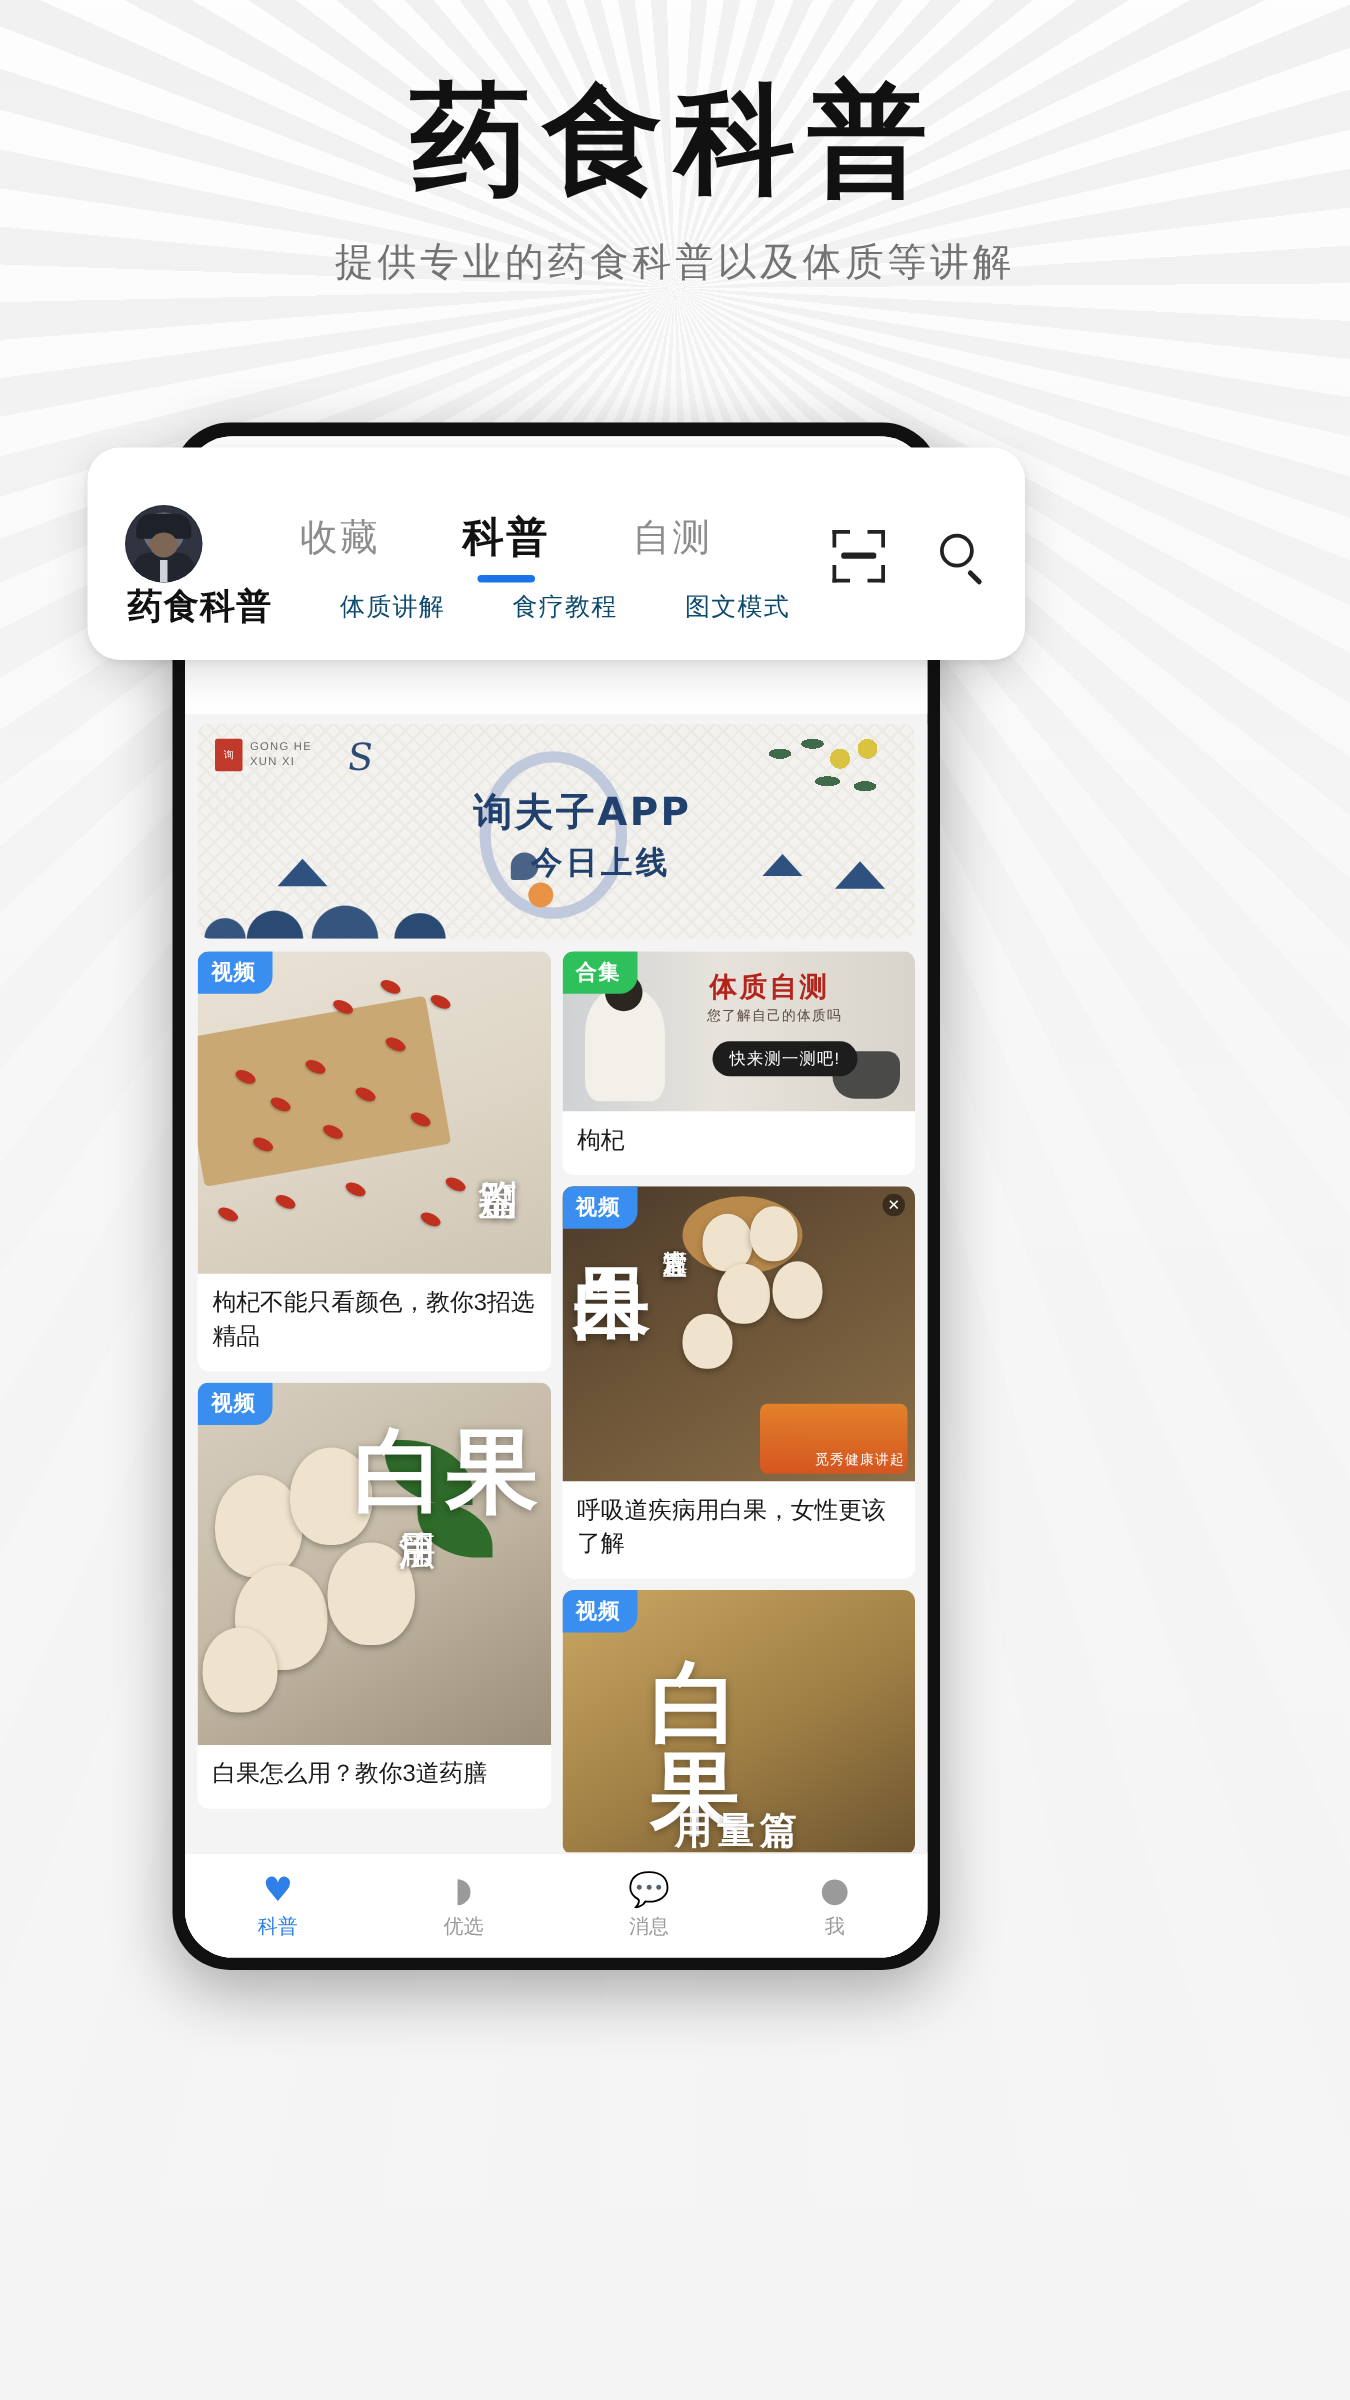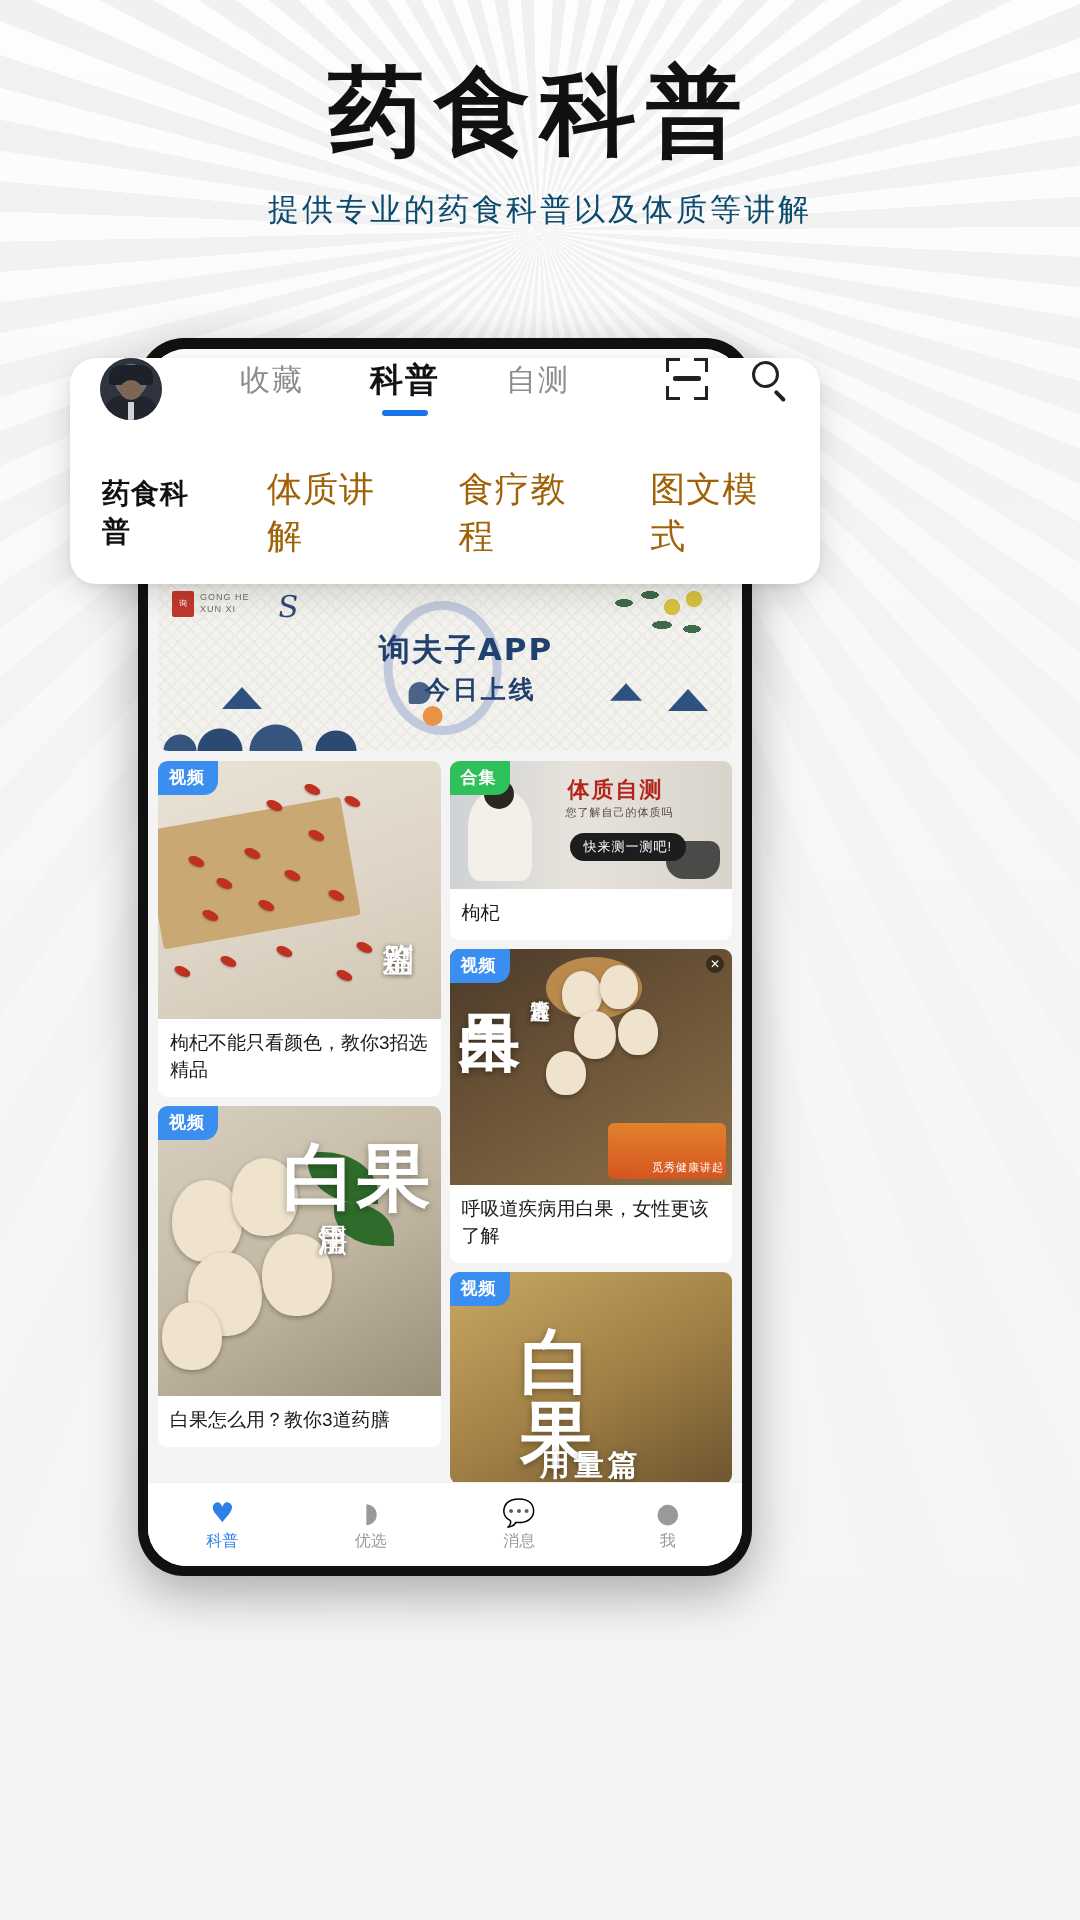--- a/index.html
+++ b/index.html
@@ -26,21 +26,21 @@
   }
 
   
   .headline-wrap{ position:absolute; top:62px; left:0; right:0; text-align:center; z-index:5; }
   .headline{
     font-size:96px; font-weight:bold; color:#111;
     letter-spacing:10px; line-height:1.05;
     font-family:"DejaVu Sans","Liberation Sans",sans-serif;
   }
   .subhead{
-    margin-top:26px; font-size:31px; color:#0c4a6e; letter-spacing:3px;
+    margin-top:26px; font-size:31px; color:#737373; letter-spacing:3px;
     font-family:"DejaVu Sans","Liberation Sans",sans-serif;
   }
 
   
   #phone{
     position:absolute; left:138px; top:338px;
     width:614px; height:1238px;
     background:#111; border-radius:46px;
     padding:11px 10px 10px 10px;
     box-shadow:0 18px 50px rgba(0,0,0,.30);
@@ -178,21 +178,21 @@
   .tab .ic{ display:block; height:32px; line-height:32px; font-size:27px; margin-bottom:2px; }
   .tab.active{ color:#2f7fe8; }
 
   
   #float-nav{
     position:absolute; left:70px; top:358px; width:750px;
     background:#fff; border-radius:26px;
     box-shadow:0 10px 34px rgba(0,0,0,.13), 0 2px 6px rgba(0,0,0,.07);
     z-index:9; padding:0 0 6px 0;
   }
-  #nav-row1{ display:flex; align-items:flex-start; height:108px; padding:0 30px; }
+  #nav-row1{ display:flex; align-items:flex-end; height:108px; padding:0 30px; }
   #avatar{
     width:62px; height:62px; border-radius:50%; overflow:hidden; flex:0 0 62px;
     background:radial-gradient(circle at 50% 36%,#6b6e78 0 32%,#2f3440 33% 100%);
     position:relative; box-shadow:inset 0 0 0 1px rgba(0,0,0,.12);
   }
   #avatar .hat{position:absolute;left:9px;top:7px;width:44px;height:20px;background:#1d2129;border-radius:12px 12px 3px 3px;}
   #avatar .face{position:absolute;left:20px;top:22px;width:22px;height:20px;background:#7d6654;border-radius:50%;}
   #avatar .body{position:absolute;left:6px;bottom:0;width:50px;height:24px;background:#21252e;border-radius:14px 14px 0 0;}
   #avatar .tie{position:absolute;left:28px;bottom:0;width:6px;height:18px;background:#cfd3da;}
 
@@ -209,21 +209,21 @@
   .scan-ic i{position:absolute;width:14px;height:14px;border:3px solid #222;}
   .scan-ic i:nth-child(1){left:0;top:0;border-right:none;border-bottom:none;}
   .scan-ic i:nth-child(2){right:0;top:0;border-left:none;border-bottom:none;}
   .scan-ic i:nth-child(3){left:0;bottom:0;border-right:none;border-top:none;}
   .scan-ic i:nth-child(4){right:0;bottom:0;border-left:none;border-top:none;}
   .scan-ic b{position:absolute;left:7px;top:18px;width:28px;height:5px;background:#222;border-radius:2px;}
   .search-ic u{position:absolute;left:4px;top:3px;width:27px;height:27px;border:3.5px solid #222;border-radius:50%;}
   .search-ic s{position:absolute;right:3px;bottom:3px;width:14px;height:3.5px;background:#222;transform:rotate(45deg);border-radius:2px;}
 
   #sub-tabs{ display:flex; align-items:center; gap:0; padding:0 32px 18px 32px; }
-  .stab{ font-size:35px; color:#a16207; margin-right:54px;
+  .stab{ font-size:20px; color:#0c4a6e; margin-right:54px;
          font-family:"DejaVu Sans","Liberation Sans",sans-serif; letter-spacing:1px; }
   .stab:last-child{ margin-right:0; }
   .stab.active{ color:#111; font-weight:bold; font-size:28px; }
 </style>
 </head>
 <body>
 
 <div id="bg-sunburst"></div>
 <div id="bg-wash"></div>
 

